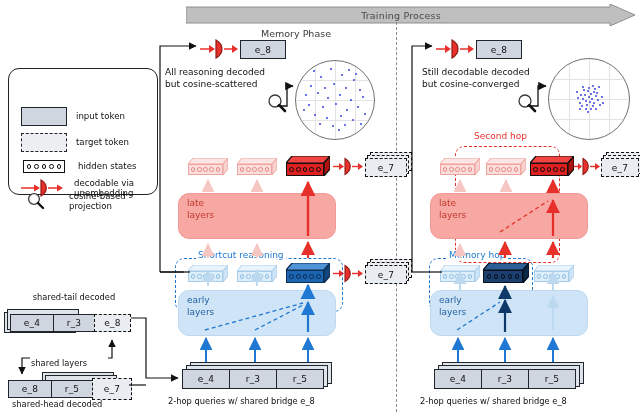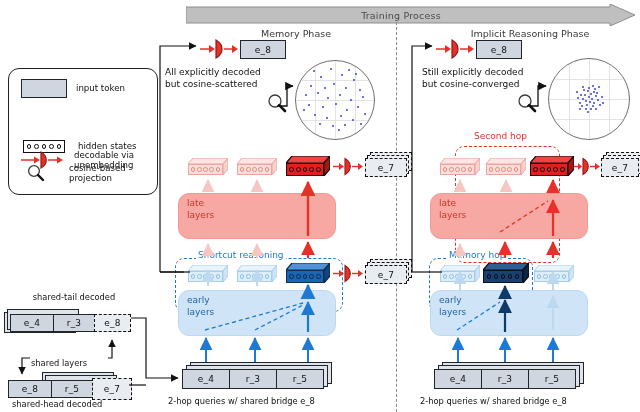--- a/index.html
+++ b/index.html
@@ -32,21 +32,21 @@
     left:396px;top:22px;width:0;height:390px;
     border-left:1.4px dashed #8a8a8a;
   }
 
   
   .legend{
     left:8px;top:68px;width:148px;height:125px;
     border:1.6px solid #222;border-radius:11px;background:#fff;
   }
   .legend-row{
-    position:absolute;display:flex;align-items:center;
+    position:absolute;display:flex;align-items:center;margin-top:28px;
   }
   .legend-text{
     font-size:8.6px;color:#111;line-height:1.18;margin-left:9px;white-space:pre-line;
   }
   .sw-input{width:44px;height:17px;background:#cfd6e0;border:1.5px solid #20242b;}
   .sw-target{width:44px;height:17px;background:#eceef2;border:1.6px dashed #20242b;}
   .sw-hidden{
     width:40px;height:11px;background:#fff;border:1.4px solid #111;
     display:flex;align-items:center;justify-content:space-evenly;
   }
@@ -131,33 +131,36 @@
 <div id="stage">
 
   <div class="abs banner-wrap">
     <svg width="450" height="22" style="position:absolute;left:0;top:0;">
       <polygon points="0,3 424,3 424,0 449,11 424,22 424,19 0,19" fill="#bfbfbf" stroke="#8e8e8e" stroke-width="1"></polygon>
     </svg>
     <div class="banner-label">Training Process</div>
   </div>
 
   <div class="abs phase-title" style="left:196px;top:28px;width:200px;">Memory Phase</div>
-  <div class="abs phase-title" style="left:430px;top:28px;width:200px;">Implicit Reasoning Phase</div>
 
   <div class="abs divider"></div>
 
   <div class="abs legend">
 
     <div class="legend-row" style="left:12px;top:10px;">
       <span class="sw-input"></span>
       <span class="legend-text">input token</span>
     </div>
 
-
-    <div class="legend-row" style="left:14px;top:71px;">
+    <div class="legend-row" style="left:12px;top:36px;">
+      <span class="sw-target"></span>
+      <span class="legend-text">target token</span>
+    </div>
+
+    <div class="legend-row" style="left:14px;top:63px;">
       <span class="sw-hidden">
         <i></i>
           <i></i>
           <i></i>
           <i></i>
           <i></i>
       </span>
       <span class="legend-text" style="margin-left:13px;">hidden states</span>
     </div>
 
@@ -213,21 +216,21 @@
     <svg width="40" height="22">
       <line x1="0" y1="11" x2="9" y2="11" stroke="#e8302a" stroke-width="1.5"></line>
       <polygon points="9,7 15,11 9,15" fill="#e8302a"></polygon>
       <path d="M16,2 C24,6.5 24,15.5 16,20 Z" fill="#e8302a" stroke="#8e1a16" stroke-width="1.2"></path>
       <line x1="24" y1="11" x2="32" y2="11" stroke="#e8302a" stroke-width="1.5"></line>
       <polygon points="32,7 38,11 32,15" fill="#e8302a"></polygon>
     </svg>
   </div>
   <div class="tok abs" style="left:240px;top:40px;width:46px;height:19px;">e_8</div>
 
-  <div class="abs cap" style="left:165px;top:66px;width:145px;">All explicitly decoded
+  <div class="abs cap" style="left:165px;top:66px;width:145px;">All reasoning decoded
 but cosine-scattered</div>
 
   <div class="abs" style="left:265px;top:92px;">
     <svg width="28" height="22">
       <circle cx="10" cy="9" r="6" fill="#fff" stroke="#3a3a3a" stroke-width="1.3"></circle>
       <line x1="14.2" y1="13.2" x2="20" y2="19" stroke="#111" stroke-width="2.6" stroke-linecap="round"></line>
     </svg>
   </div>
 
   <div class="abs scatter" style="left:295px;top:60px;width:78px;height:78px;">
@@ -409,21 +412,21 @@
     <svg width="40" height="22">
       <line x1="0" y1="11" x2="9" y2="11" stroke="#e8302a" stroke-width="1.5"></line>
       <polygon points="9,7 15,11 9,15" fill="#e8302a"></polygon>
       <path d="M16,2 C24,6.5 24,15.5 16,20 Z" fill="#e8302a" stroke="#8e1a16" stroke-width="1.2"></path>
       <line x1="24" y1="11" x2="32" y2="11" stroke="#e8302a" stroke-width="1.5"></line>
       <polygon points="32,7 38,11 32,15" fill="#e8302a"></polygon>
     </svg>
   </div>
   <div class="tok abs" style="left:476px;top:40px;width:46px;height:19px;">e_8</div>
 
-  <div class="abs cap" style="left:422px;top:66px;width:150px;">Still explicitly decoded
+  <div class="abs cap" style="left:422px;top:66px;width:150px;">Still decodable decoded
 but cosine-converged</div>
 
   <div class="abs" style="left:515px;top:92px;">
     <svg width="28" height="22">
       <circle cx="10" cy="9" r="6" fill="#fff" stroke="#3a3a3a" stroke-width="1.3"></circle>
       <line x1="14.2" y1="13.2" x2="20" y2="19" stroke="#111" stroke-width="2.6" stroke-linecap="round"></line>
     </svg>
   </div>
 
   <div class="abs scatter" style="left:548px;top:58px;width:80px;height:80px;">

